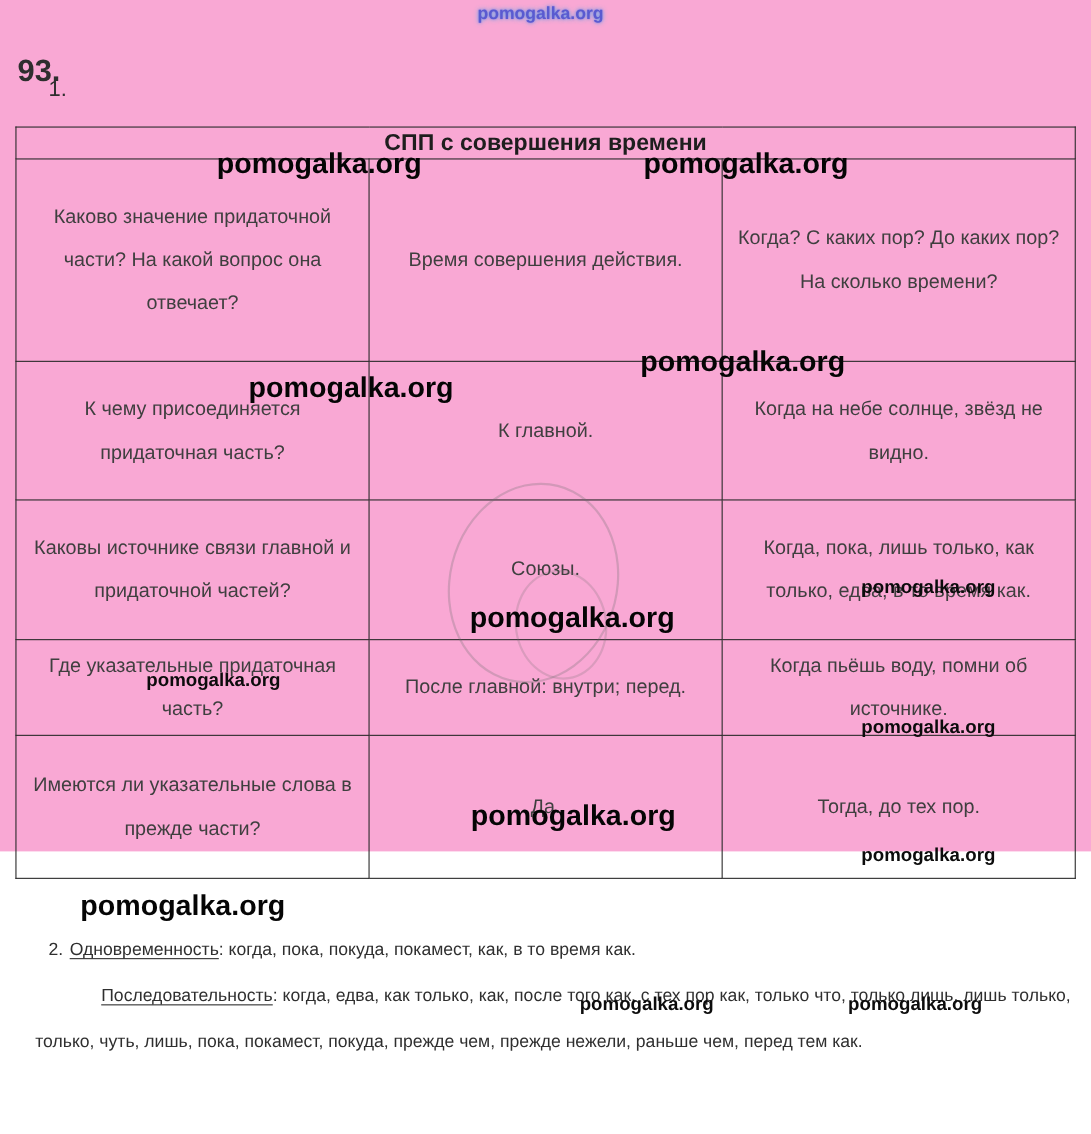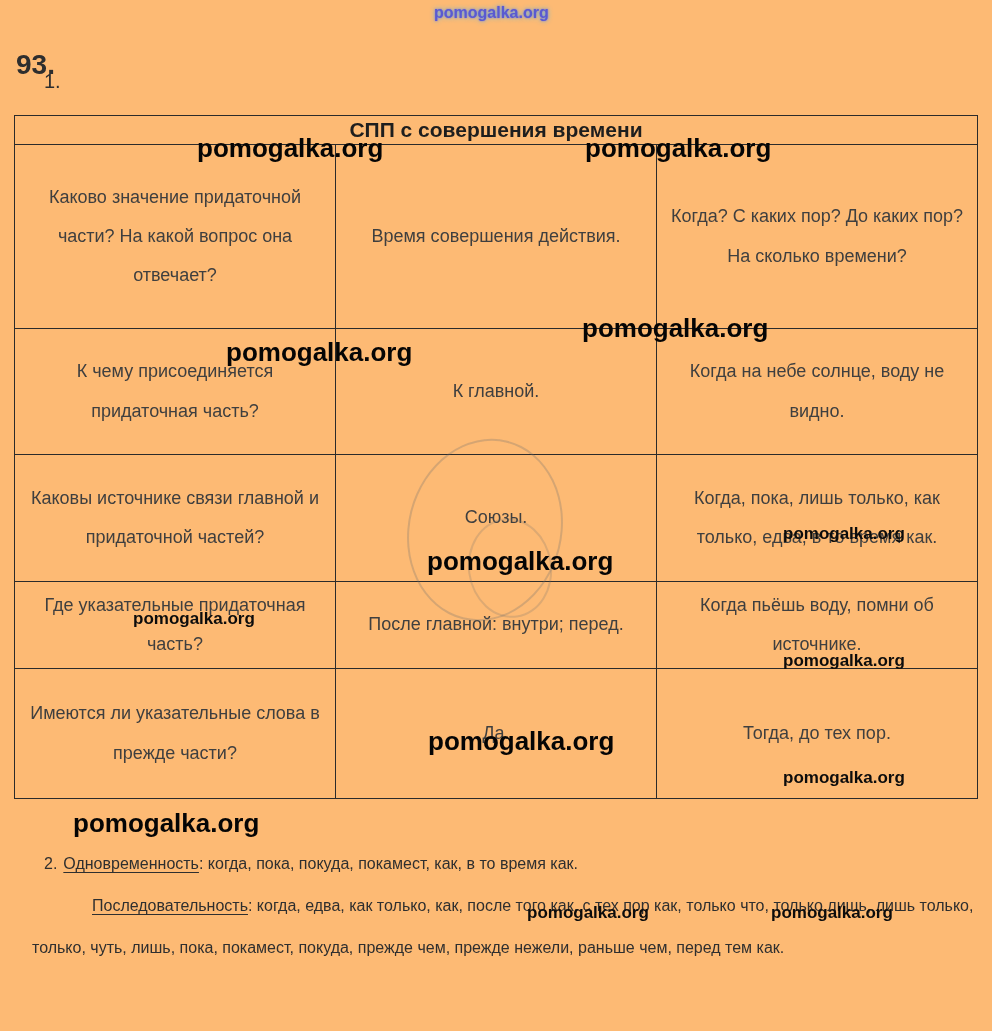--- a/index.html
+++ b/index.html
@@ -1,18 +1,18 @@
 <!DOCTYPE html>
 <html><head>
 <meta charset="utf-8">
 <style>
   html,body{margin:0;padding:0;background:#ffffff;}
   body{width:992px;height:1031px;overflow:hidden;
        font-family:"Liberation Sans","DejaVu Sans",sans-serif;color:#3c3c3c;}
-  .page{position:relative;width:992px;height:1031px;background:#fdba74;text-decoration:underline;}
+  .page{position:relative;width:992px;height:774px;background:#f9a8d4;text-decoration:underline;}
 
   .ex-num{position:absolute;left:16px;top:28px;font-size:28px;font-weight:bold;color:#2e2e2e;margin-top:21px;}
   .item-num{position:absolute;left:44px;top:70px;font-size:20px;color:#2e2e2e;}
 
   table.grid{position:absolute;left:14px;top:115px;width:964px;
              border-collapse:collapse;table-layout:fixed;}
   table.grid th, table.grid td{border:1px solid #2b2b2b;vertical-align:middle;
              text-align:center;font-size:18px;color:#3f3f3f;padding:2px 8px;}
   table.grid th{font-size:21px;font-weight:bold;color:#1e1e1e;height:26px;padding:1px 4px;}
   td.c1{width:274px;}
@@ -58,21 +58,21 @@
     </thead>
     <tbody>
       <tr>
         <td class="c1">Каково значение придаточной части? На какой вопрос она отвечает?</td>
         <td class="c2">Время совершения действия.</td>
         <td class="c3">Когда? С каких пор? До каких пор? На сколько времени?</td>
       </tr>
       <tr>
         <td class="c1">К чему присоединяется придаточная часть?</td>
         <td class="c2">К главной.</td>
-        <td class="c3">Когда на небе солнце, воду не видно.</td>
+        <td class="c3">Когда на небе солнце, звёзд не видно.</td>
       </tr>
       <tr>
         <td class="c1">Каковы источнике связи главной и придаточной частей?</td>
         <td class="c2">Союзы.</td>
         <td class="c3">Когда, пока, лишь только, как только, едва, в то время как.</td>
       </tr>
       <tr>
         <td class="c1">Где указательные придаточная часть?</td>
         <td class="c2">После главной: внутри; перед.</td>
         <td class="c3">Когда пьёшь воду, помни об источнике.</td>

